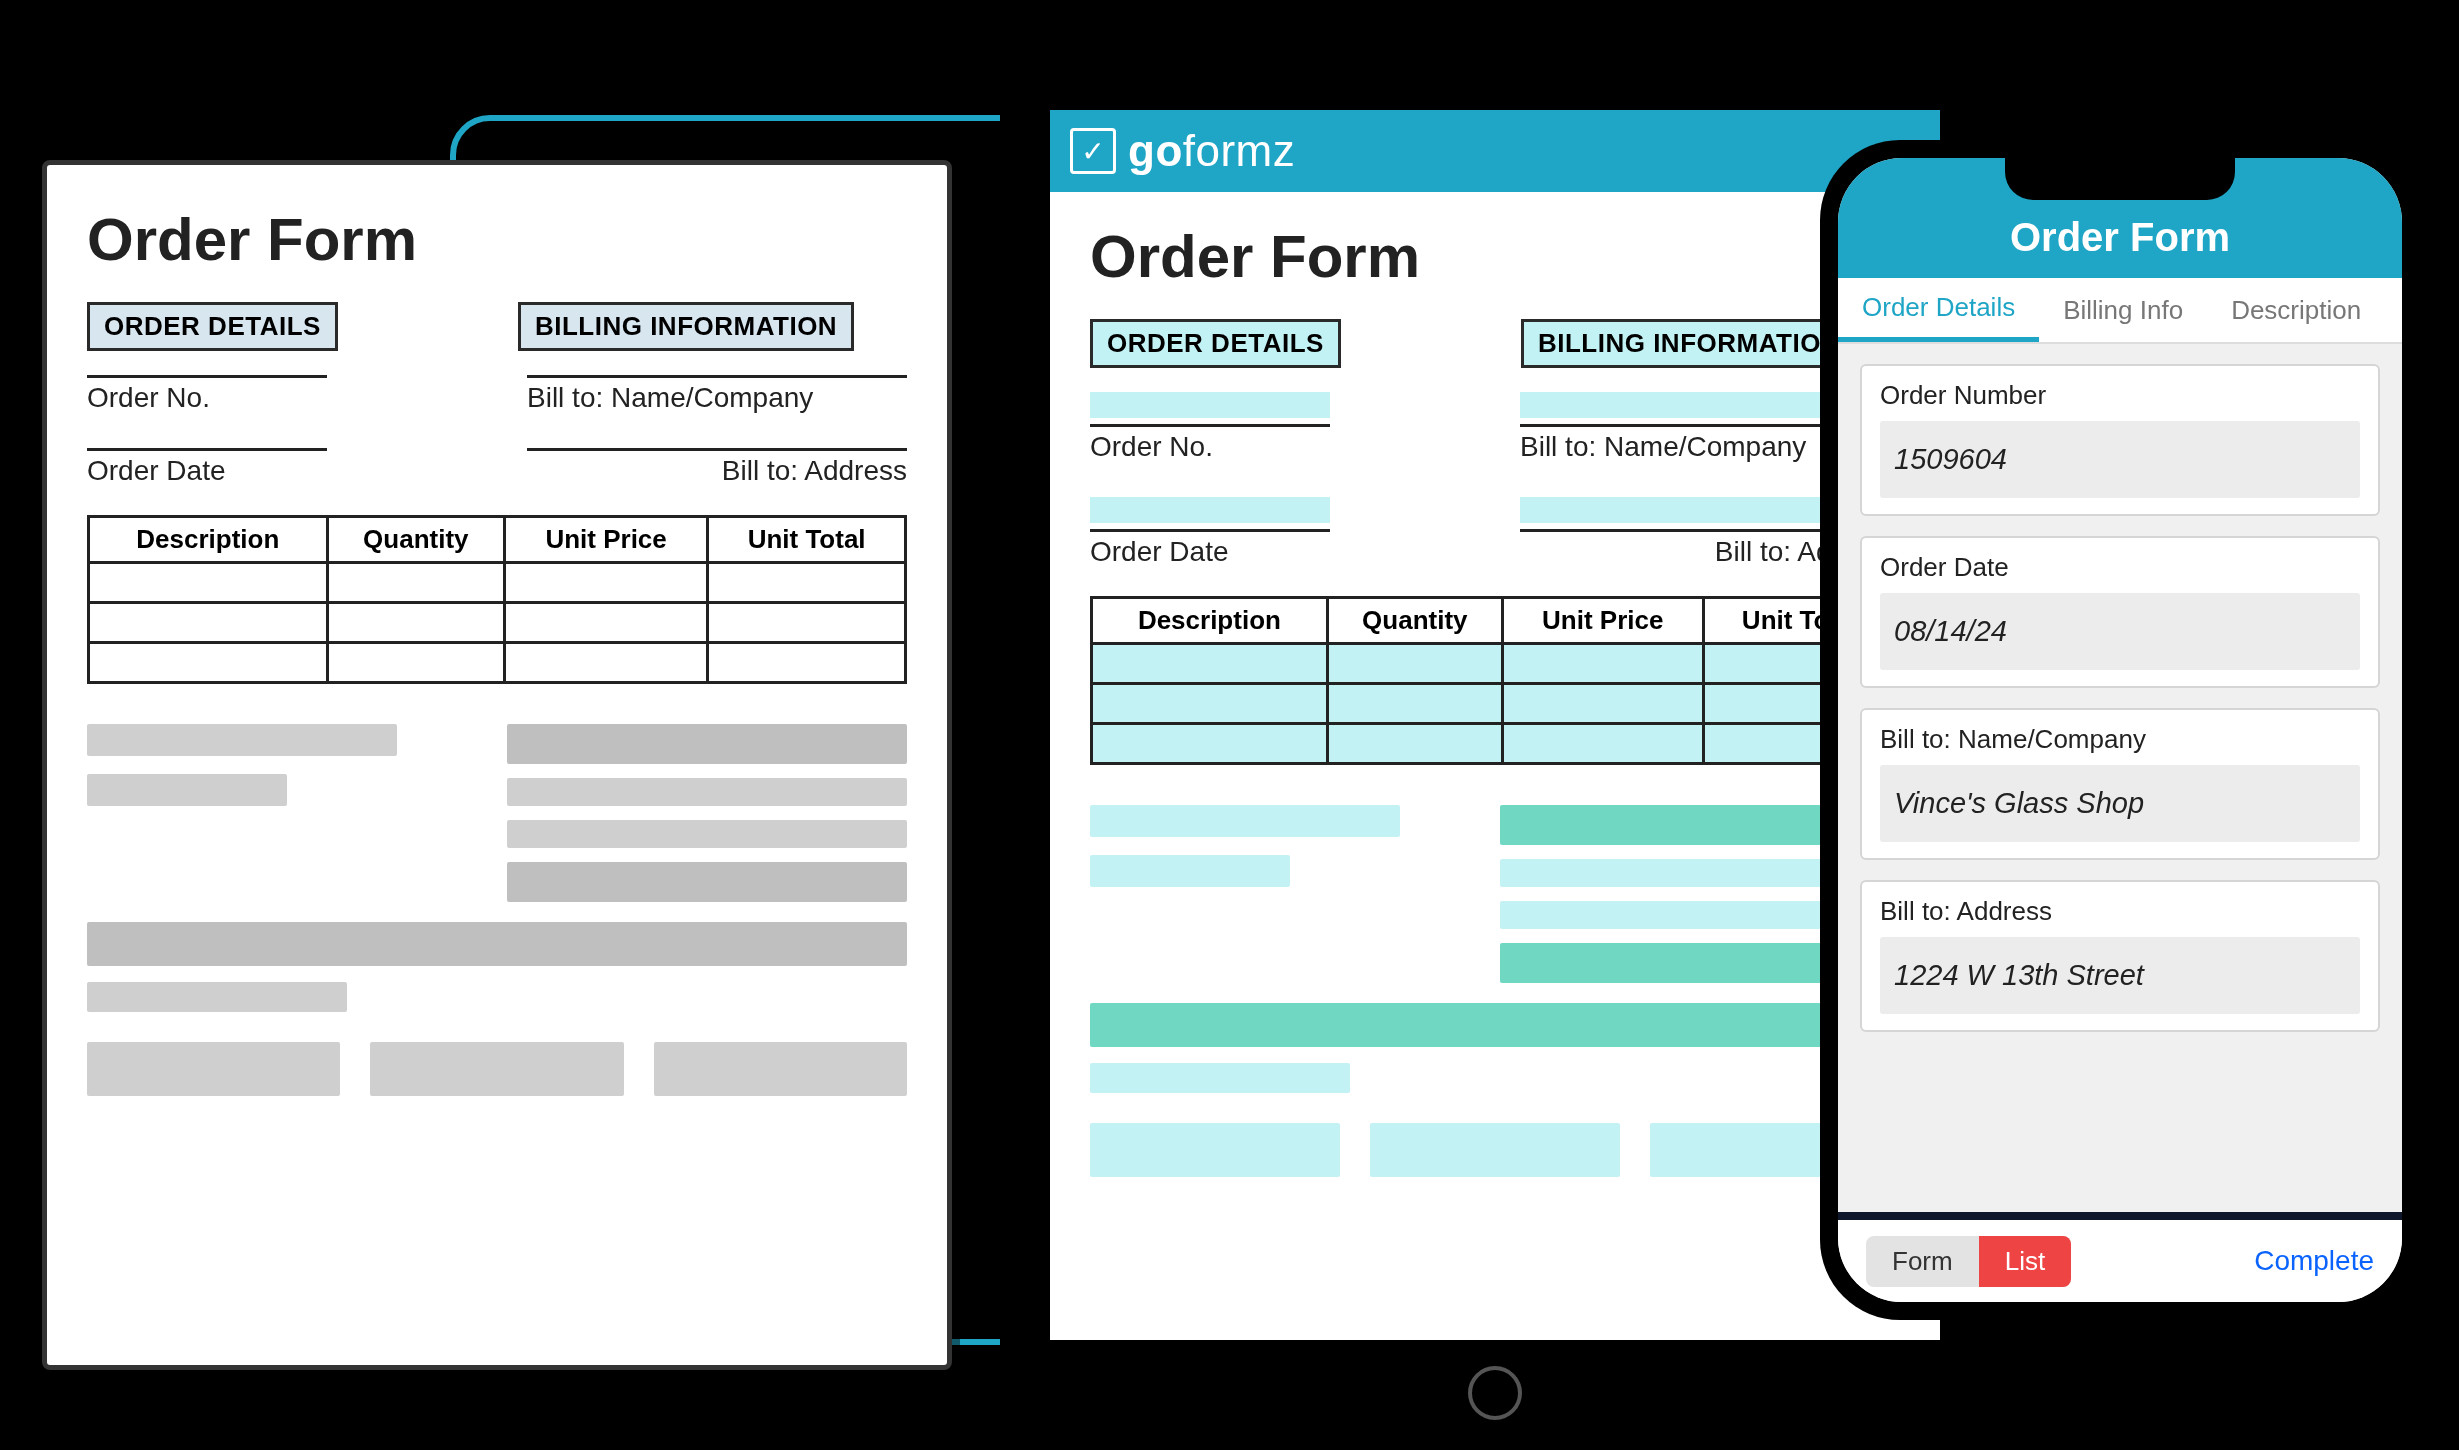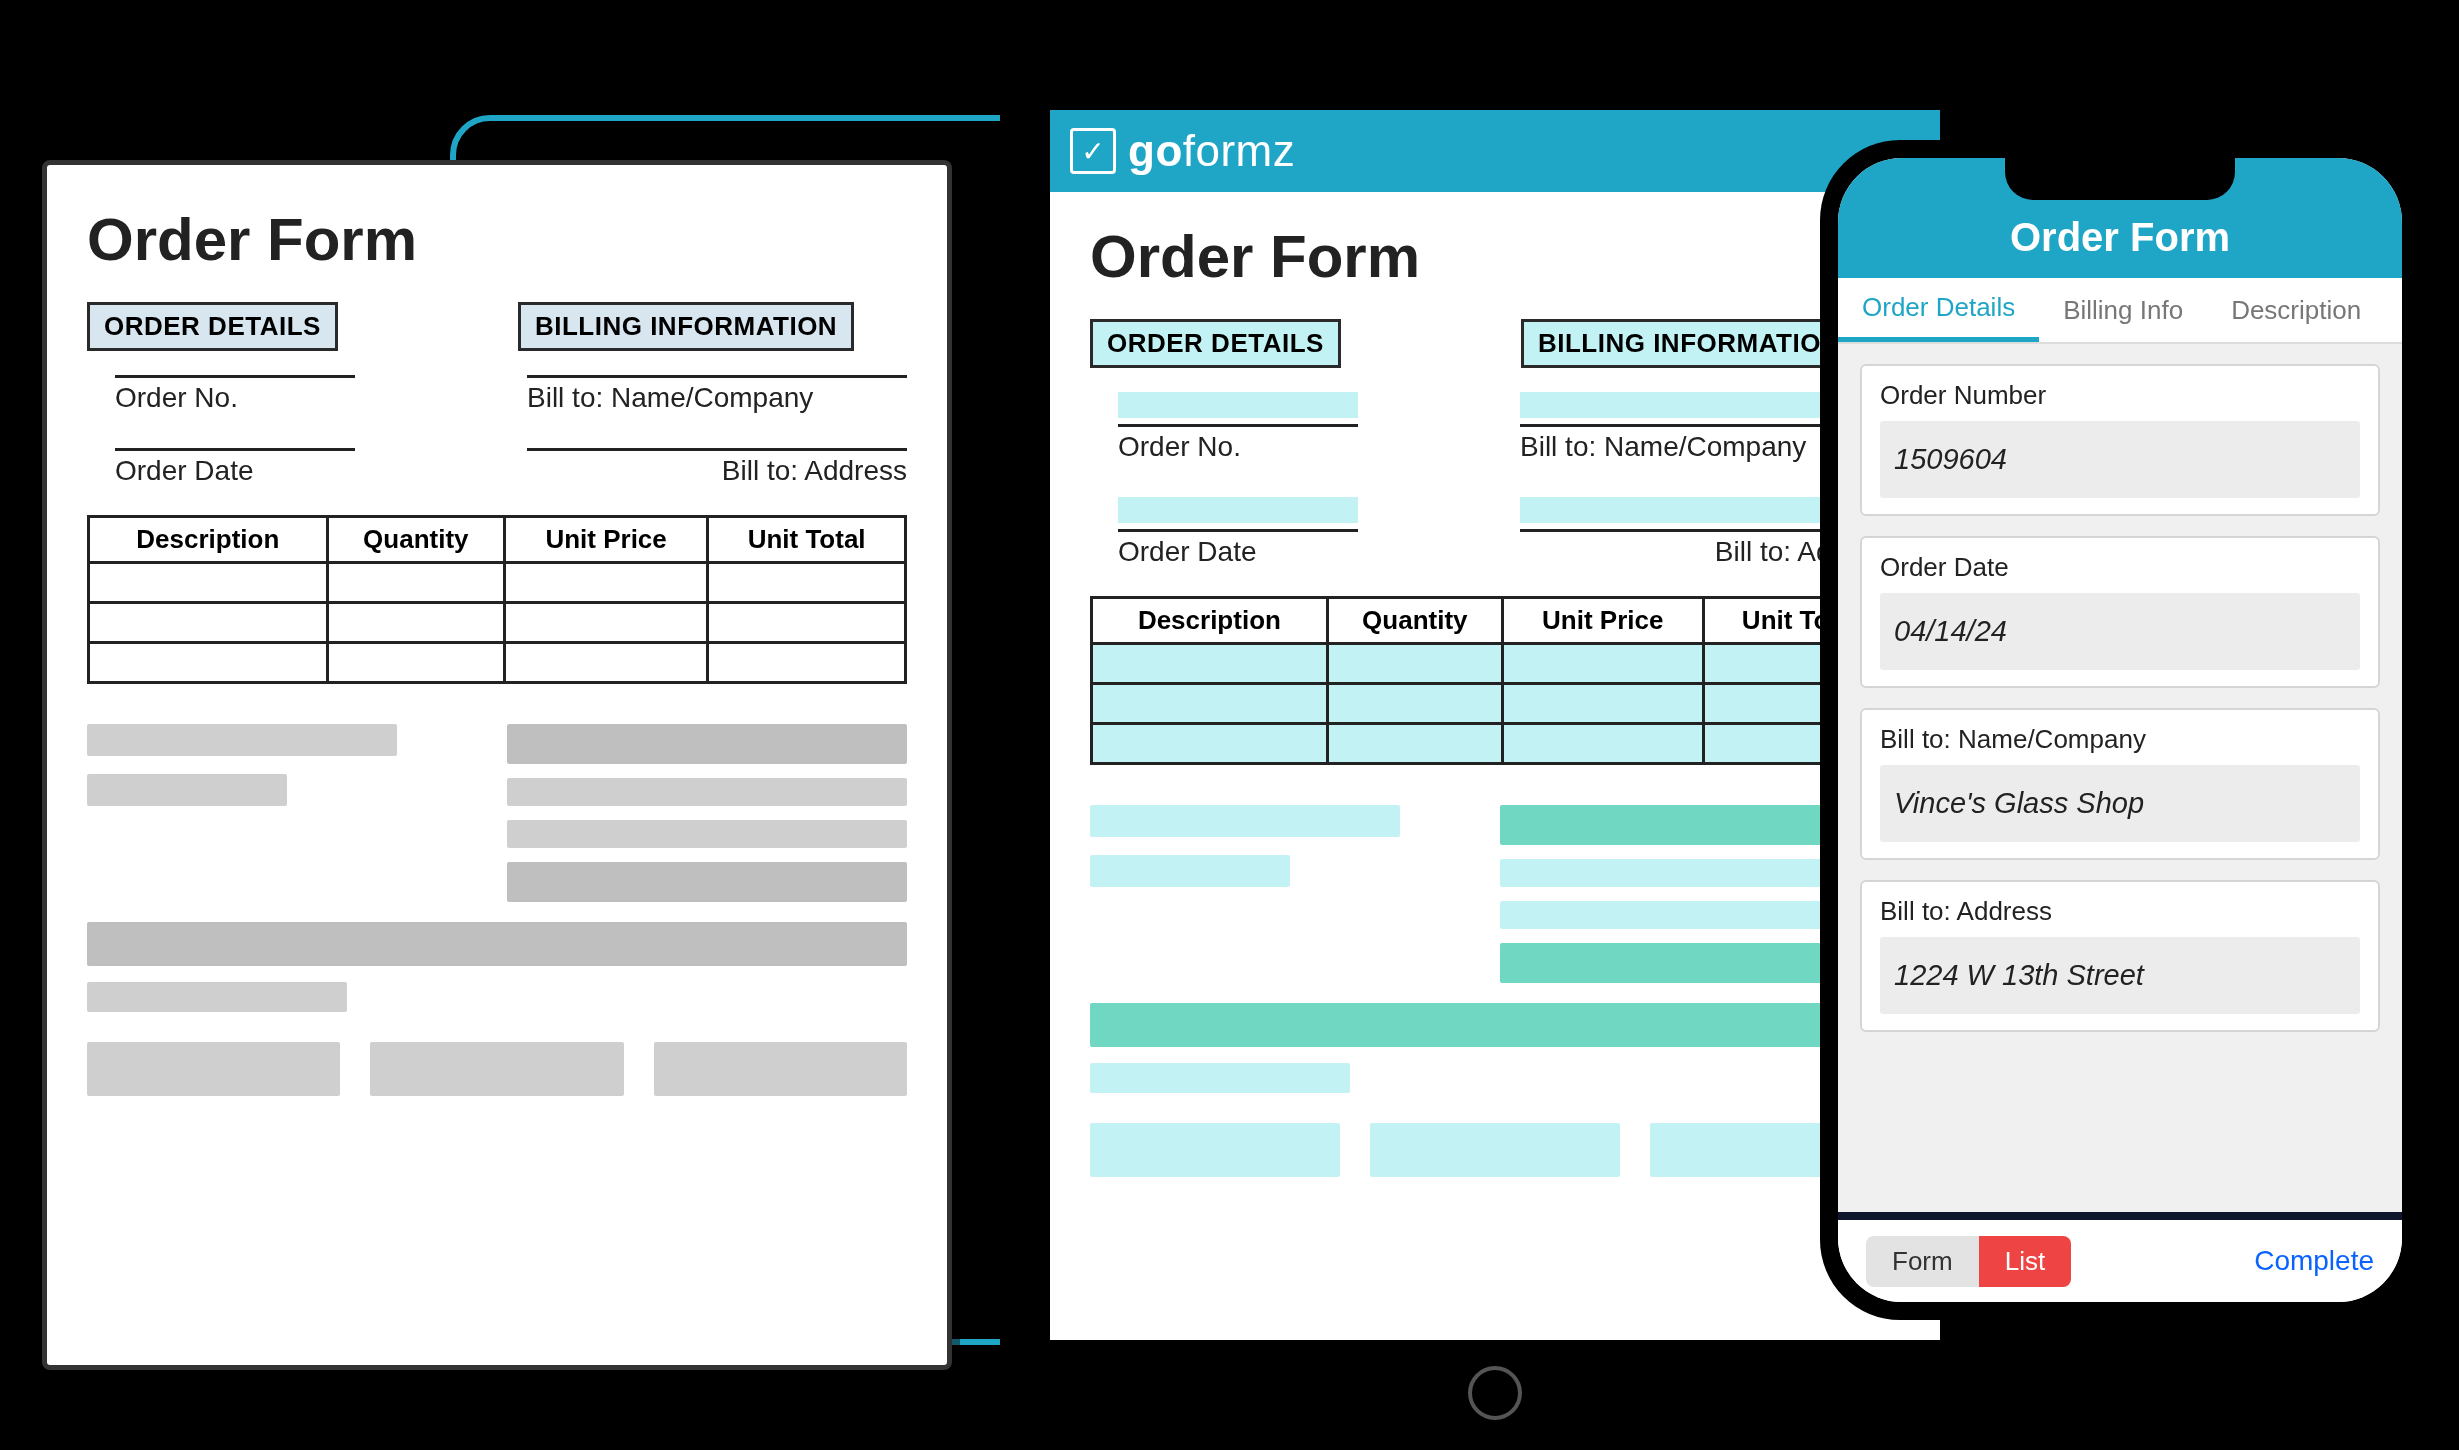--- a/index.html
+++ b/index.html
@@ -48,21 +48,21 @@
     border: 3px solid #2a2a2a;
     background: #d8e6f0;
     padding: 6px 14px;
     font-size: 26px;
     font-weight: 700;
     letter-spacing: .5px;
     display: inline-block;
   }
   .tablet-screen .section-label { background: #c3f2f5; }
   .two-col { display: flex; justify-content: space-between; margin-top: 24px; }
-  .field-block { display: flex; flex-direction: column; gap: 34px; margin-left: 28px; }
+  .field-block { display: flex; flex-direction: column; gap: 34px; }
   .field-line {
     border-top: 3px solid #222;
     padding-top: 4px;
     font-size: 28px;
     color: #222;
   }
   .field-line.w1 { width: 240px; }
   .field-line.w2 { width: 380px; }
   .tablet-screen .field-line-input {
     background:#c3f2f5;
@@ -356,21 +356,21 @@
       <div class="phone-tab">Billing Info</div>
       <div class="phone-tab">Description</div>
     </div>
     <div class="phone-body">
       <div class="phone-field">
         <div class="phone-field-label">Order Number</div>
         <div class="phone-field-value">1509604</div>
       </div>
       <div class="phone-field">
         <div class="phone-field-label">Order Date</div>
-        <div class="phone-field-value">04/14/24</div>
+        <div class="phone-field-value">08/14/24</div>
       </div>
       <div class="phone-field">
         <div class="phone-field-label">Bill to: Name/Company</div>
         <div class="phone-field-value">Vince's Glass Shop</div>
       </div>
       <div class="phone-field">
         <div class="phone-field-label">Bill to: Address</div>
         <div class="phone-field-value">1224 W 13th Street</div>
       </div>
     </div>

